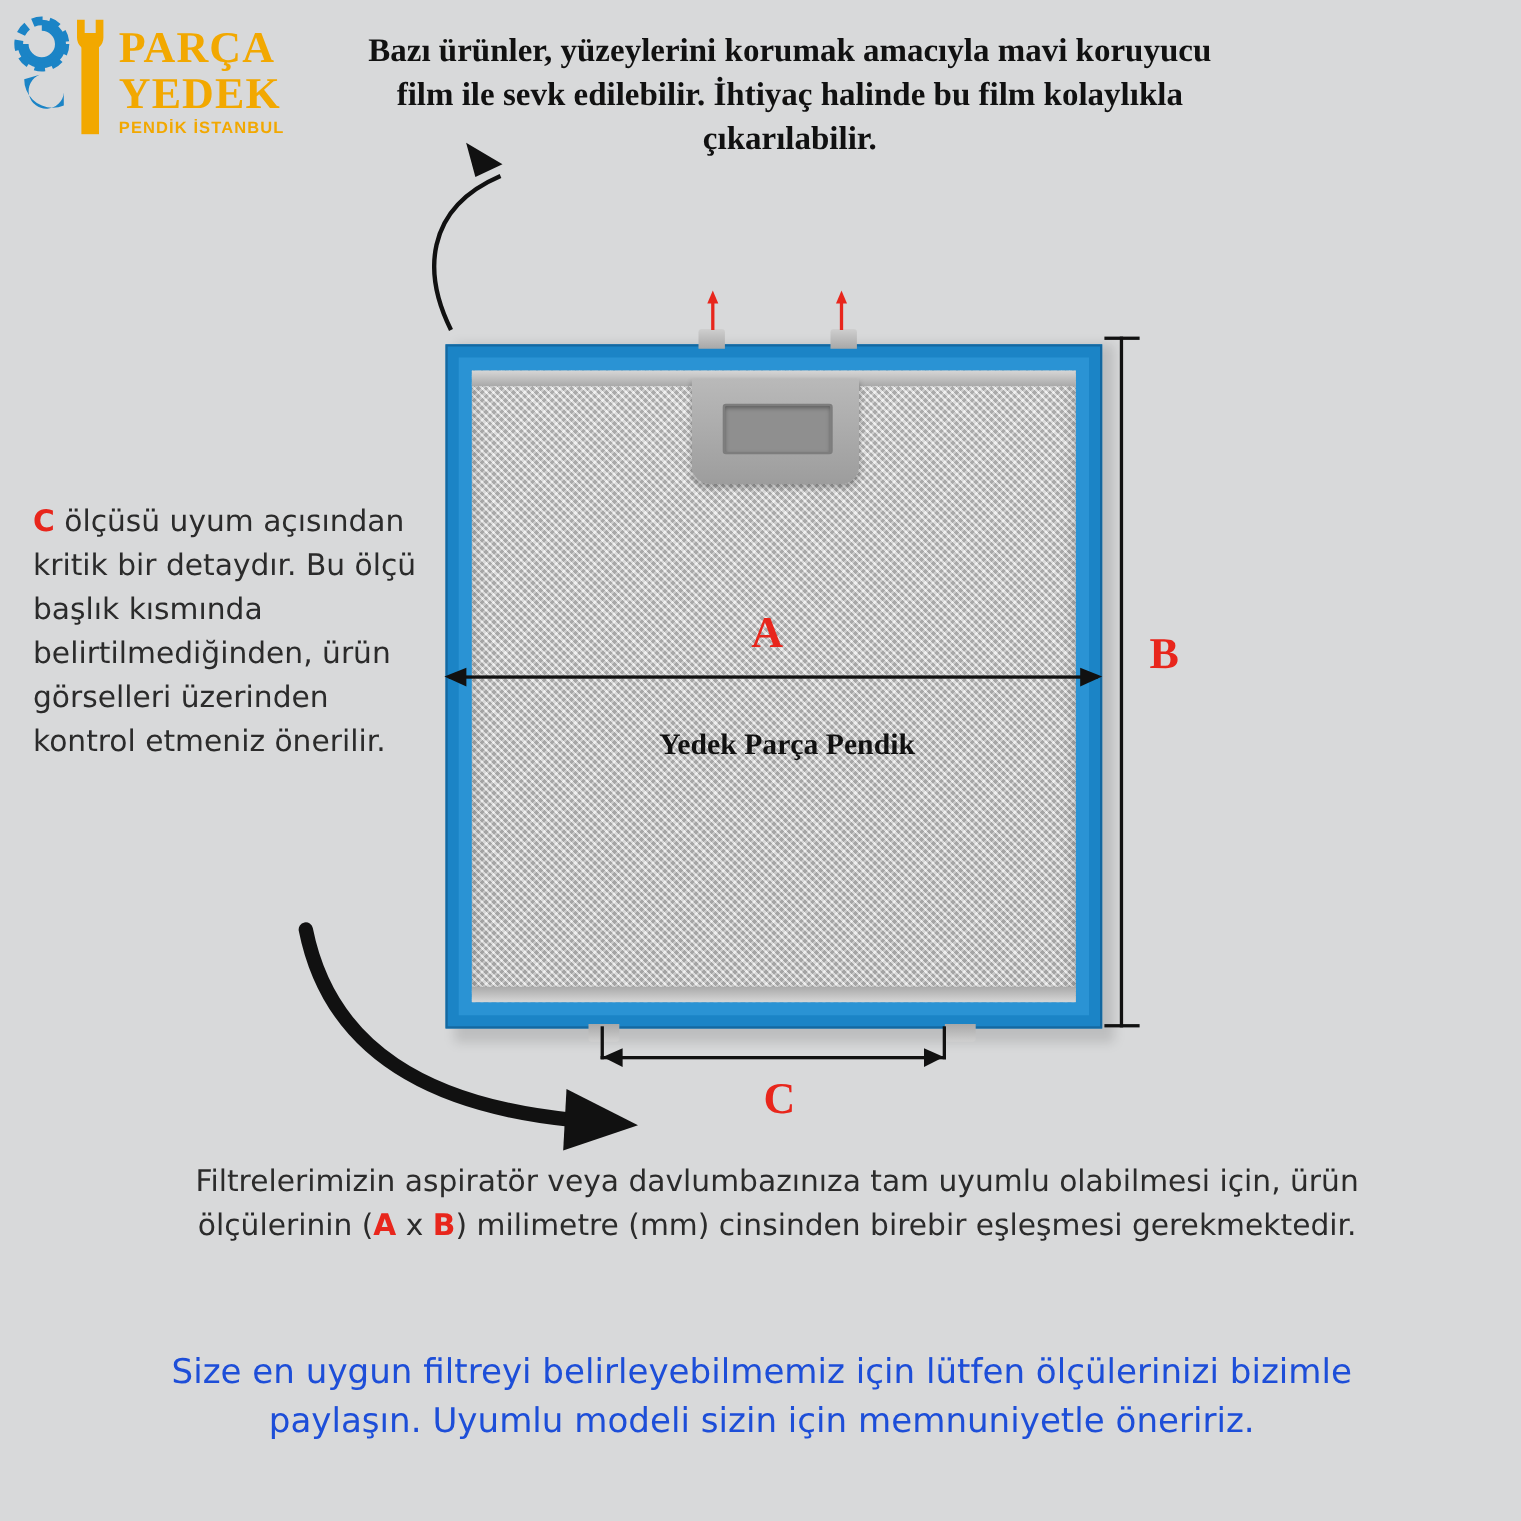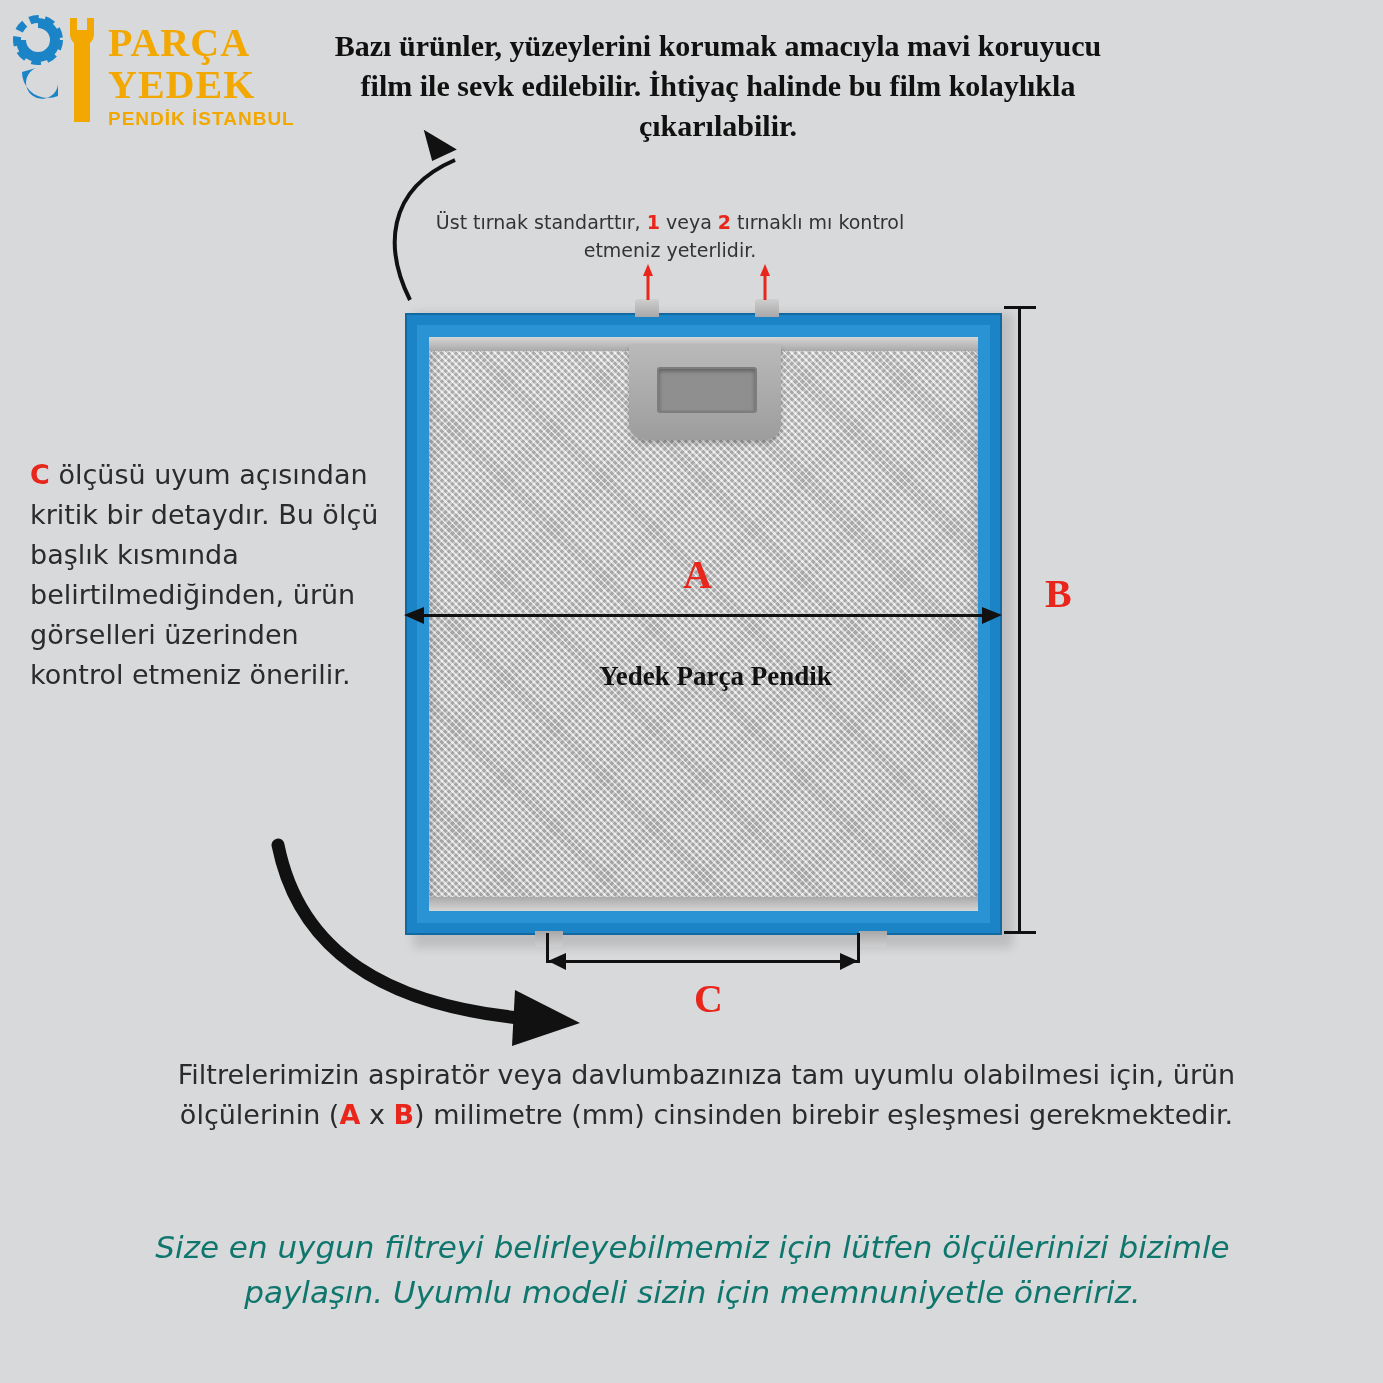--- a/index.html
+++ b/index.html
@@ -16,21 +16,21 @@
   .logo{position:absolute;left:10px;top:8px;width:290px;height:125px;}
   .logo-mark{position:absolute;left:0;top:6px;width:105px;height:112px;}
   .logo-text{position:absolute;left:98px;top:14px;width:200px;}
   .logo-line{
     font-family:"Liberation Serif", serif;
     font-weight:bold;font-size:40px;line-height:42px;
     color:#f2a800;letter-spacing:1px;
   }
   .logo-sub{
     font-family:"Liberation Sans", sans-serif;
-    font-weight:bold;font-size:19px;color:#f2a800;
+    font-weight:bold;font-size:15px;color:#f2a800;
     letter-spacing:1px;margin-top:2px;
   }
 
   
   .headline{
     position:absolute;left:308px;top:26px;width:820px;
     text-align:center;
     font-family:"Liberation Serif", serif;
     font-weight:bold;font-size:30px;line-height:40px;color:#111;
   }
@@ -144,21 +144,21 @@
     position:absolute;left:124px;top:1055px;width:1165px;
     text-align:center;
     font-family:"DejaVu Sans", sans-serif;
     font-size:27px;line-height:40px;color:#2b2b2b;
   }
   .botpara .red{color:#e8261c;font-weight:bold;}
   .redpara{
     position:absolute;left:130px;top:1225px;width:1125px;
     text-align:center;
     font-family:"DejaVu Sans", sans-serif;
-    font-size:31px;line-height:45px;color:#0f766e;font-style:italic;
+    font-size:31px;line-height:45px;color:#1d4ed8;
   }
 
   svg.overlay{position:absolute;left:0;top:0;width:1383px;height:1383px;pointer-events:none;}
 </style>
 </head>
 <body>
 
 <div class="stage">
 
   <div class="logo">
@@ -171,23 +171,20 @@
     </svg>
     <div class="logo-text">
       <div class="logo-line">PARÇA</div>
       <div class="logo-line">YEDEK</div>
       <div class="logo-sub">PENDİK İSTANBUL</div>
     </div>
   </div>
 
   <div class="headline">Bazı ürünler, yüzeylerini korumak amacıyla mavi koruyucu film ile sevk edilebilir. İhtiyaç halinde bu film kolaylıkla çıkarılabilir.</div>
 
-  <div class="topnote">
-    <span>Üst tırnak standarttır, </span><span class="red">1</span><span> veya </span><span class="red">2</span><span> tırnaklı mı kontrol etmeniz yeterlidir.</span>
-  </div>
 
   <div class="filter-wrap">
     <div class="shadow"></div>
     <div class="frame">
       <div class="frame-inner-bevel"></div>
       <div class="mesh"></div>
       <div class="mesh-edge-top"></div>
       <div class="mesh-edge-bottom"></div>
       <div class="handle">
         <div class="handle-slot"></div>

